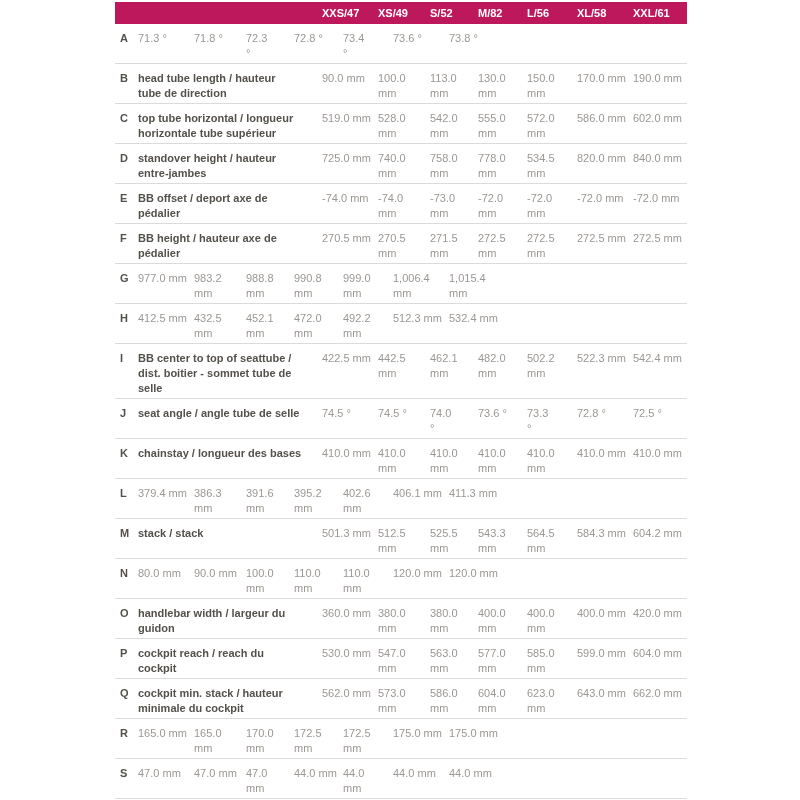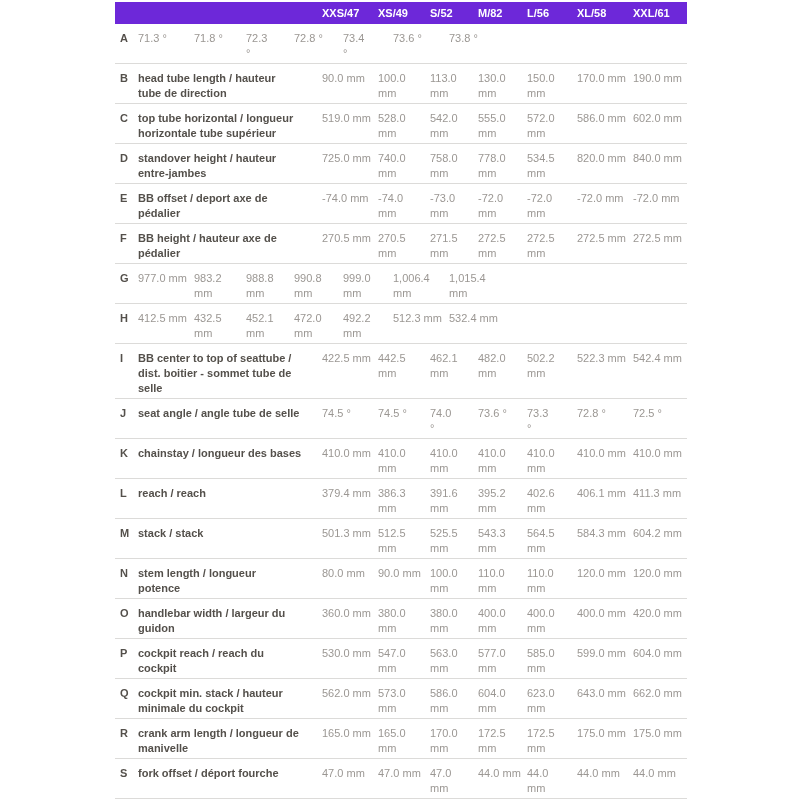--- a/index.html
+++ b/index.html
@@ -14,21 +14,21 @@
   .geo-table {
     position: absolute;
     left: 115px;
     top: 2px;
     width: 572px;
   }
   .geo-header {
     display: flex;
     align-items: center;
     height: 22px;
-    background: #6d28d9;
+    background: #be185d;
   }
   .geo-header .hcell {
     box-sizing: border-box;
     color: #ffffff;
     font-size: 11px;
     font-weight: bold;
     line-height: 22px;
     white-space: nowrap;
   }
   .hspacer { width: 207px; }
@@ -246,21 +246,20 @@
 mm</div>
         <div class="cell c-val v3">410.0
 mm</div>
         <div class="cell c-val v4">410.0
 mm</div>
         <div class="cell c-val v5">410.0 mm</div>
         <div class="cell c-val v6">410.0 mm</div>
       </div>
       <div class="geo-row">
         <div class="cell c-letter">L</div>
-        <div class="cell c-label">reach / reach</div>
         <div class="cell c-val v0">379.4 mm</div>
         <div class="cell c-val v1">386.3
 mm</div>
         <div class="cell c-val v2">391.6
 mm</div>
         <div class="cell c-val v3">395.2
 mm</div>
         <div class="cell c-val v4">402.6
 mm</div>
         <div class="cell c-val v5">406.1 mm</div>
@@ -276,22 +275,20 @@
 mm</div>
         <div class="cell c-val v3">543.3
 mm</div>
         <div class="cell c-val v4">564.5
 mm</div>
         <div class="cell c-val v5">584.3 mm</div>
         <div class="cell c-val v6">604.2 mm</div>
       </div>
       <div class="geo-row">
         <div class="cell c-letter">N</div>
-        <div class="cell c-label">stem length / longueur
-potence</div>
         <div class="cell c-val v0">80.0 mm</div>
         <div class="cell c-val v1">90.0 mm</div>
         <div class="cell c-val v2">100.0
 mm</div>
         <div class="cell c-val v3">110.0
 mm</div>
         <div class="cell c-val v4">110.0
 mm</div>
         <div class="cell c-val v5">120.0 mm</div>
         <div class="cell c-val v6">120.0 mm</div>
@@ -339,37 +336,34 @@
 mm</div>
         <div class="cell c-val v3">604.0
 mm</div>
         <div class="cell c-val v4">623.0
 mm</div>
         <div class="cell c-val v5">643.0 mm</div>
         <div class="cell c-val v6">662.0 mm</div>
       </div>
       <div class="geo-row">
         <div class="cell c-letter">R</div>
-        <div class="cell c-label">crank arm length / longueur de
-manivelle</div>
         <div class="cell c-val v0">165.0 mm</div>
         <div class="cell c-val v1">165.0
 mm</div>
         <div class="cell c-val v2">170.0
 mm</div>
         <div class="cell c-val v3">172.5
 mm</div>
         <div class="cell c-val v4">172.5
 mm</div>
         <div class="cell c-val v5">175.0 mm</div>
         <div class="cell c-val v6">175.0 mm</div>
       </div>
       <div class="geo-row">
         <div class="cell c-letter">S</div>
-        <div class="cell c-label">fork offset / déport fourche</div>
         <div class="cell c-val v0">47.0 mm</div>
         <div class="cell c-val v1">47.0 mm</div>
         <div class="cell c-val v2">47.0
 mm</div>
         <div class="cell c-val v3">44.0 mm</div>
         <div class="cell c-val v4">44.0
 mm</div>
         <div class="cell c-val v5">44.0 mm</div>
         <div class="cell c-val v6">44.0 mm</div>
       </div>

